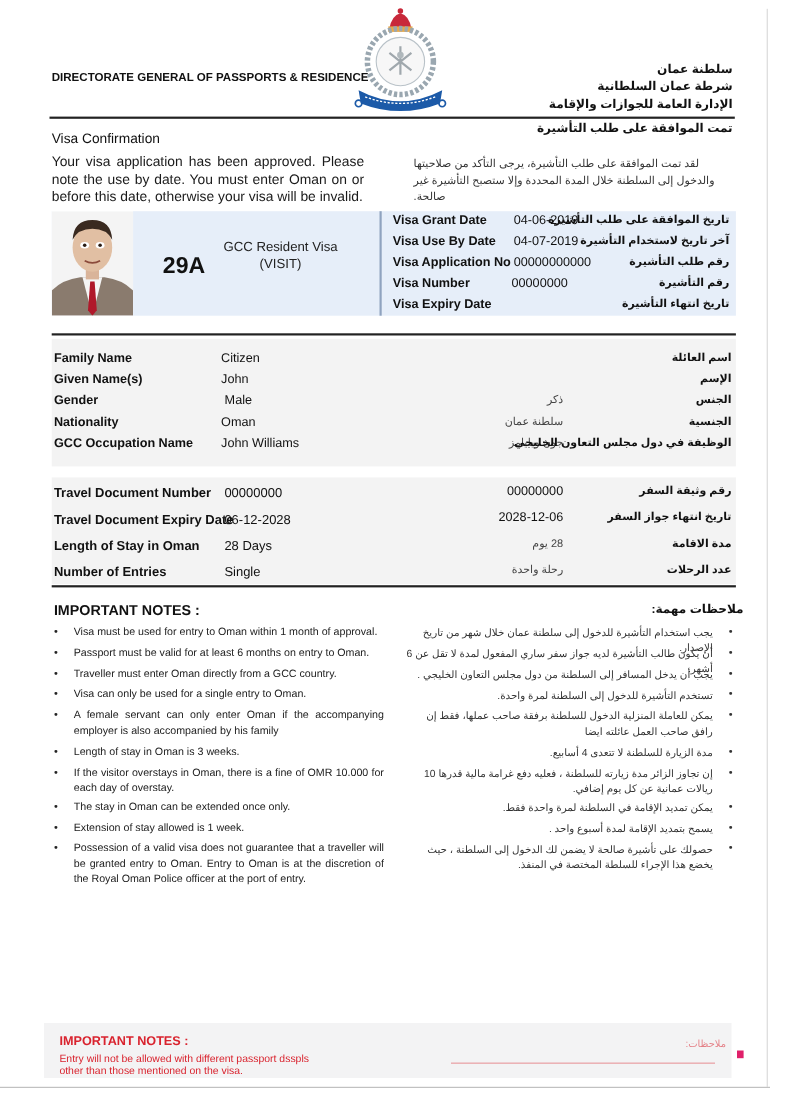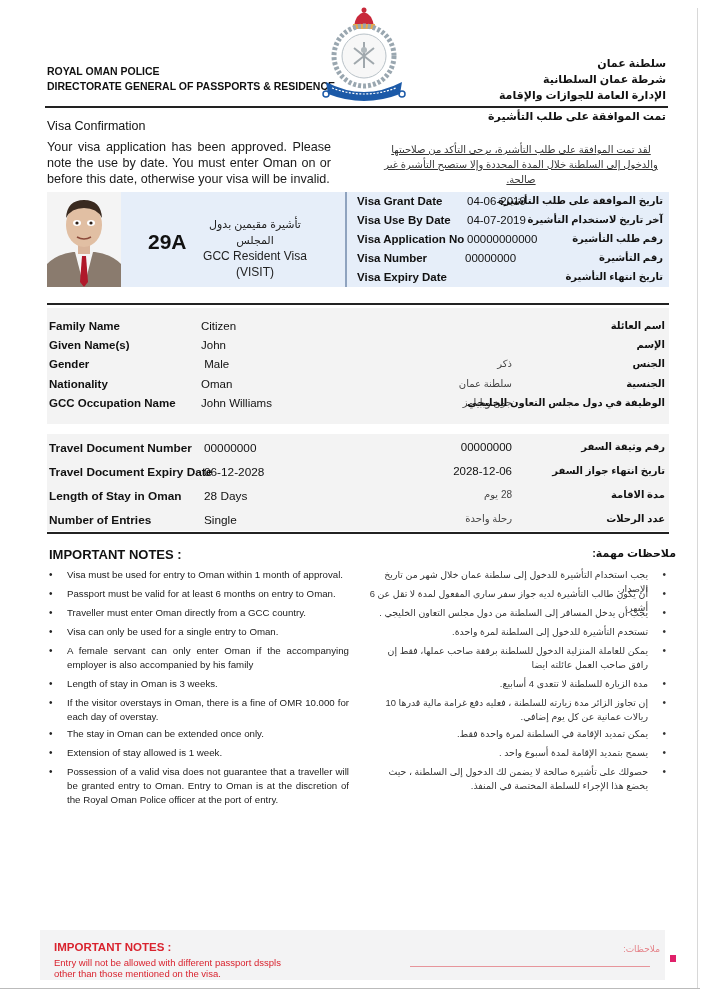--- a/index.html
+++ b/index.html
@@ -8,21 +8,21 @@
   .page-edge { position: absolute; left: 697px; top: 8px; width: 1px; height: 980px; background: #d8d8d8; }
 
   .header-en { position: absolute; left: 47px; top: 64px; font-size: 10.5px; font-weight: bold; line-height: 14.5px; }
   .header-ar { position: absolute; right: 54px; top: 55px; font-size: 11px; font-weight: bold; line-height: 16px; text-align: right; direction: rtl; }
   .header-rule { position: absolute; left: 45px; top: 106px; width: 623px; height: 2px; background: #222; }
   .logo { position: absolute; left: 320px; top: 4px; width: 88px; height: 100px; }
 
   .vc-title { position: absolute; left: 47px; top: 119px; font-size: 12.5px; }
   .vc-title-ar { position: absolute; right: 54px; top: 110px; font-size: 11px; direction: rtl; font-weight: bold; margin-left: 16px; }
   .vc-text { position: absolute; left: 47px; top: 139px; width: 284px; font-size: 12.6px; line-height: 16px; text-align: justify; color: #1a1a1a; }
-  .vc-text-ar { position: absolute; right: 54px; top: 142px; width: 290px; font-size: 10px; line-height: 15px; direction: rtl; text-align: center; color: #333; text-decoration: underline; }
+  .vc-text-ar { position: absolute; right: 54px; top: 142px; width: 290px; font-size: 10px; line-height: 15px; direction: rtl; text-align: left; color: #333; }
 
   .visa-band { position: absolute; left: 47px; top: 192px; width: 622px; height: 95px; background: #e6eef9; }
   .photo { position: absolute; left: 47px; top: 192px; width: 74px; height: 95px; background: #fff; overflow: hidden; }
   .visa-code { position: absolute; left: 148px; top: 230px; font-size: 21px; font-weight: bold; }
   .visa-type { position: absolute; left: 200px; top: 216px; width: 110px; text-align: center; font-size: 12px; line-height: 16px; color: #222; }
   .visa-type .ar { font-size: 11px; display: block; }
   .band-divider { position: absolute; left: 345px; top: 192px; width: 2px; height: 95px; background: #8fa3bf; }
   .visa-row { position: absolute; left: 357px; width: 312px; height: 19px; font-size: 11.5px; }
   .visa-row .lbl { position: absolute; left: 0; font-weight: bold; }
   .visa-row .val { position: absolute; left: 110px; }
@@ -60,21 +60,20 @@
   .footer-ar { position: absolute; right: 60px; top: 944px; font-size: 9px; color: #d9232e; direction: rtl; opacity: 0.55; }
   .footer-ar-line { position: absolute; left: 410px; top: 966px; width: 240px; height: 1px; background: #d9232e; opacity: 0.45; }
   .pink-mark { position: absolute; left: 670px; top: 955px; width: 6px; height: 7px; background: #e0206a; }
 </style>
 </head>
 <body>
 
 <div class="page-edge"></div>
 
 <div class="header-en">
-  <div>ROYAL OMAN POLICE</div>
   <div>DIRECTORATE GENERAL OF PASSPORTS &amp; RESIDENCE</div>
 </div>
 
 <svg class="logo" viewBox="0 0 88 100">
   <path d="M34 22 Q36 10 44 8 Q52 10 54 22 Z" fill="#c8283a"></path>
   <rect x="33" y="20" width="22" height="5" fill="#e8a94a"></rect>
   <circle cx="44" cy="6" r="2.5" fill="#c8283a"></circle>
   <circle cx="44" cy="52" r="30" fill="none" stroke="#9aa7b0" stroke-width="5" stroke-dasharray="3 2"></circle>
   <circle cx="44" cy="52" r="22" fill="#f7f7f7" stroke="#b9c2c8" stroke-width="1"></circle>
   <path d="M44 38 L44 64 M34 44 L54 60 M54 44 L34 60" stroke="#a0a8ad" stroke-width="2" fill="none"></path>
@@ -109,21 +108,20 @@
     <path d="M19 26 Q20 8 37 8 Q54 8 55 26 Q50 16 37 16 Q24 16 19 26 Z" fill="#3a2a20"></path>
     <ellipse cx="30" cy="31" rx="4" ry="3" fill="#fff"></ellipse>
     <ellipse cx="44" cy="31" rx="4" ry="3" fill="#fff"></ellipse>
     <circle cx="30" cy="31" r="1.6" fill="#2a1c14"></circle>
     <circle cx="44" cy="31" r="1.6" fill="#2a1c14"></circle>
     <path d="M30 45 Q37 49 44 45" stroke="#8b4a3a" stroke-width="1.5" fill="none"></path>
   </svg>
 </div>
 <div class="visa-code">29A</div>
 <div class="visa-type">
-  <span class="ar">تأشيرة مقيمين بدول المجلس</span>
   <span style="display:block">GCC Resident Visa</span>
   <span style="display:block">(VISIT)</span>
 </div>
 <div class="band-divider"></div>
 
 <div class="visa-row" style="top:195px">
   <span class="lbl">Visa Grant Date</span>
   <span class="val">04-06-2019</span>
   <span class="ar">تاريخ الموافقة على طلب التأشيرة</span>
 </div>

